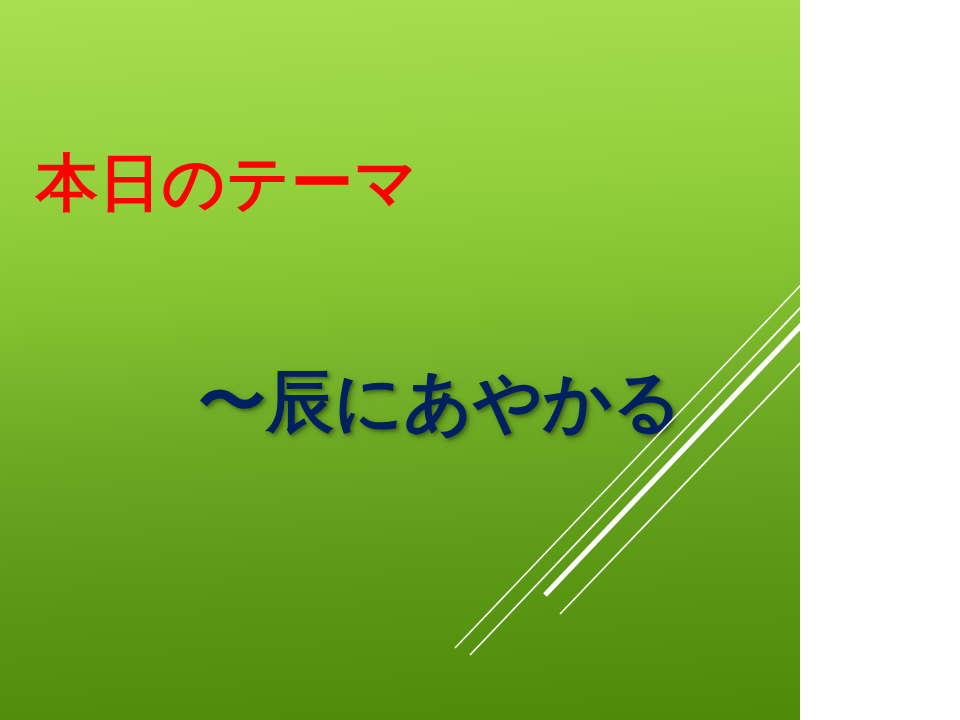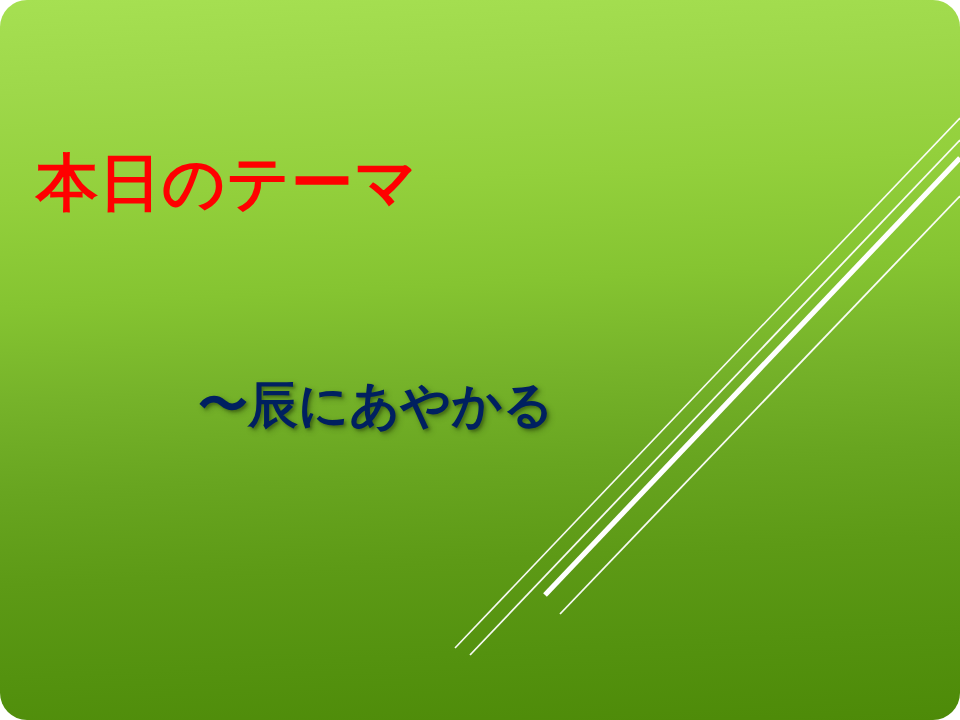--- a/index.html
+++ b/index.html
@@ -5,37 +5,36 @@
 <style>
   html, body {
     margin: 0;
     padding: 0;
     background: #ffffff;
   }
 
   
   .slide {
     position: relative;
-    width: 960px;
+    width: 800px;
     height: 720px;
     overflow: hidden;
     font-family: "DejaVu Sans", "Liberation Sans", sans-serif;
     
     background:
       linear-gradient(177deg,
         #a6e052 0%,
         #9ed84a 12%,
         #93d03c 26%,
         #85c431 40%,
         #76b32a 52%,
         #68a520 64%,
         #5d9a16 76%,
         #54920f 88%,
         #4d8a08 100%);
-    border-radius: 27px;
   }
 
   
   .streaks {
     position: absolute;
     inset: 0;
     width: 960px;
     height: 720px;
     pointer-events: none;
     z-index: 5;
@@ -72,22 +71,22 @@
     letter-spacing: 0px;
     color: #ffffff;
     text-shadow:
       2px 2px 3px rgba(40, 60, 10, 0.50),
       4px 4px 7px rgba(30, 50, 5, 0.30);
   }
 
   
   .sub-line-1 {
     left: 198px;
-    top: 380px;
-    font-size: 50px;
+    top: 368px;
+    font-size: 68px;
     letter-spacing: 0px;
     color: #002060;
     text-shadow:
       2px 2px 3px rgba(30, 50, 10, 0.42),
       3px 3px 6px rgba(20, 40, 5, 0.26);
   }
 
   
   .sub-line-2 {
     left: 434px;

